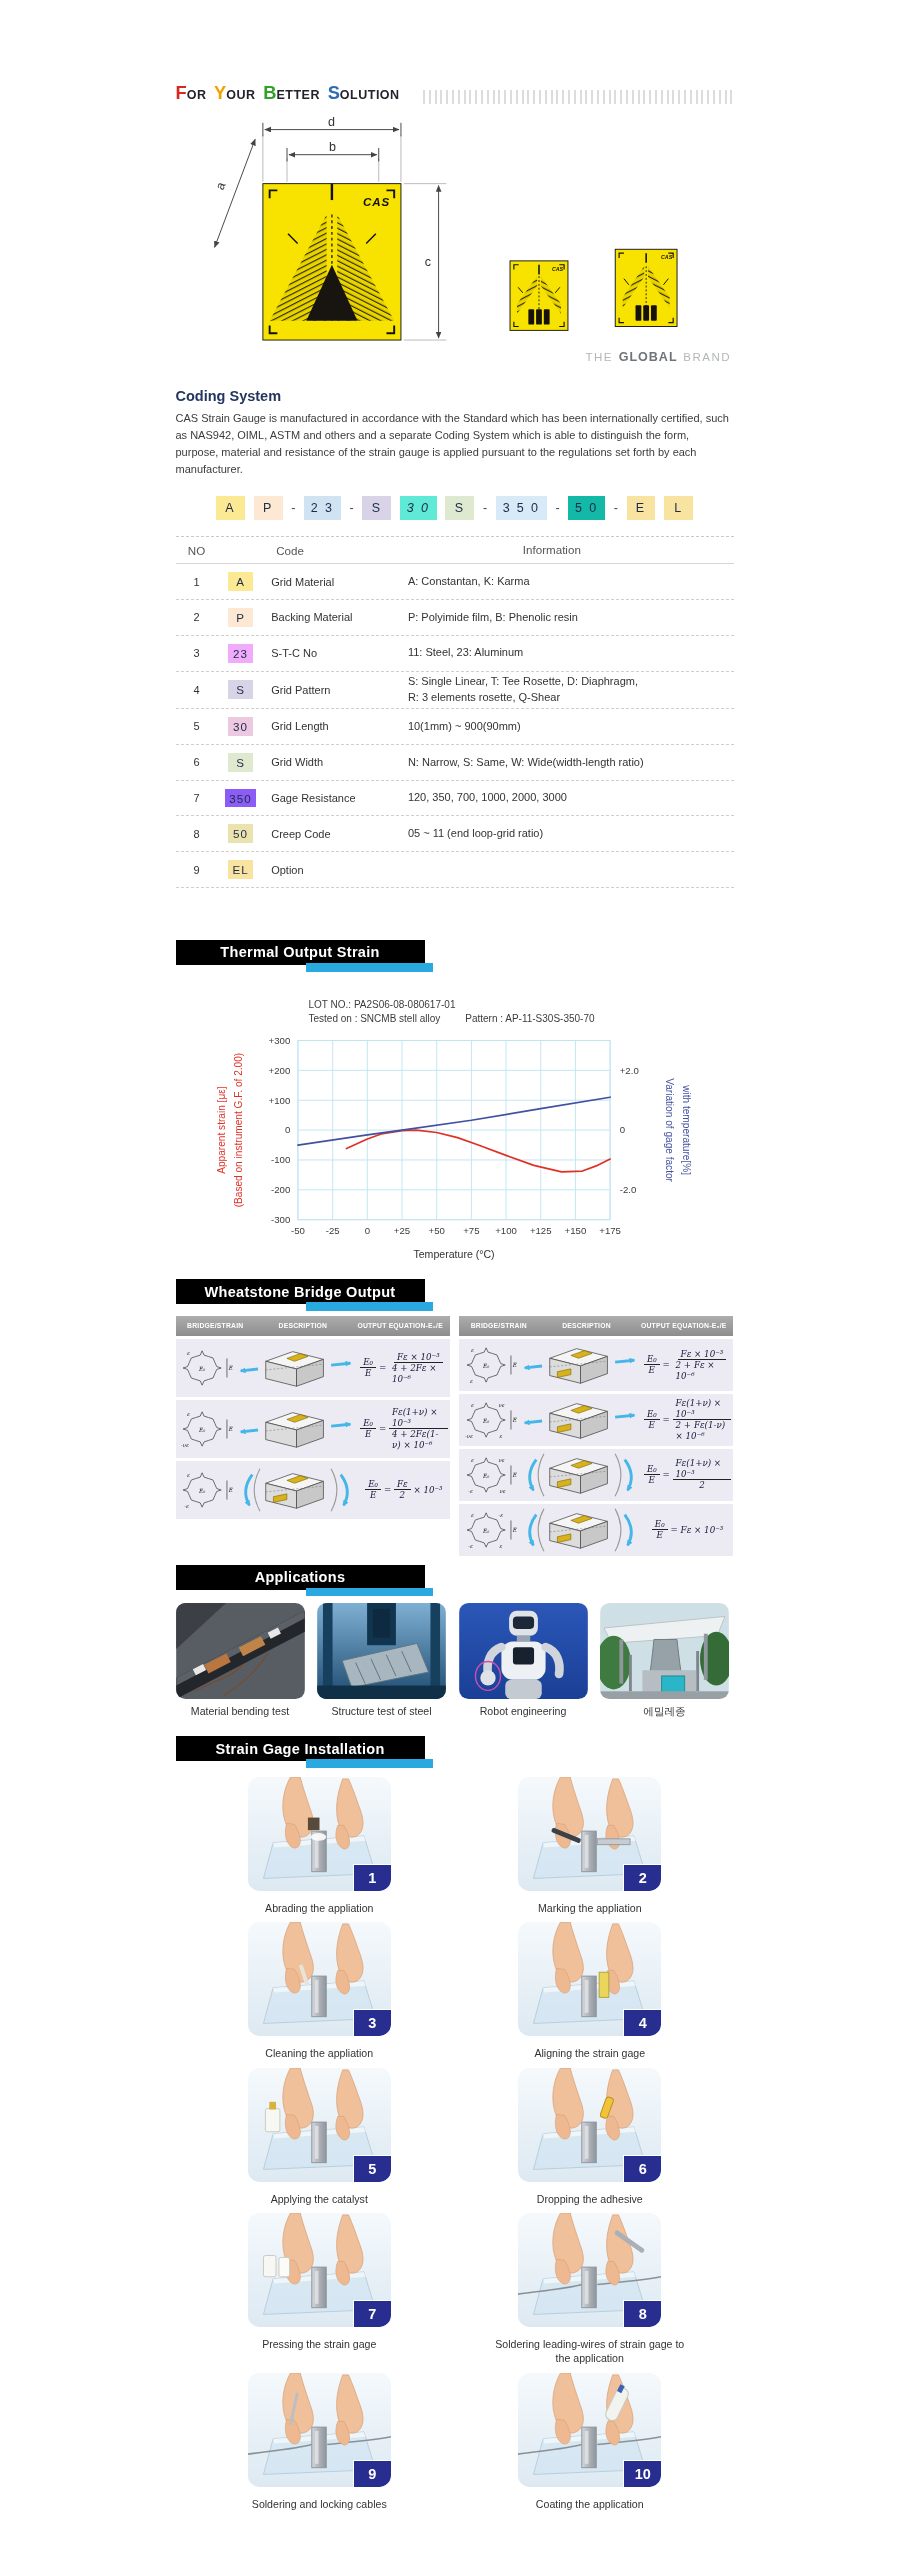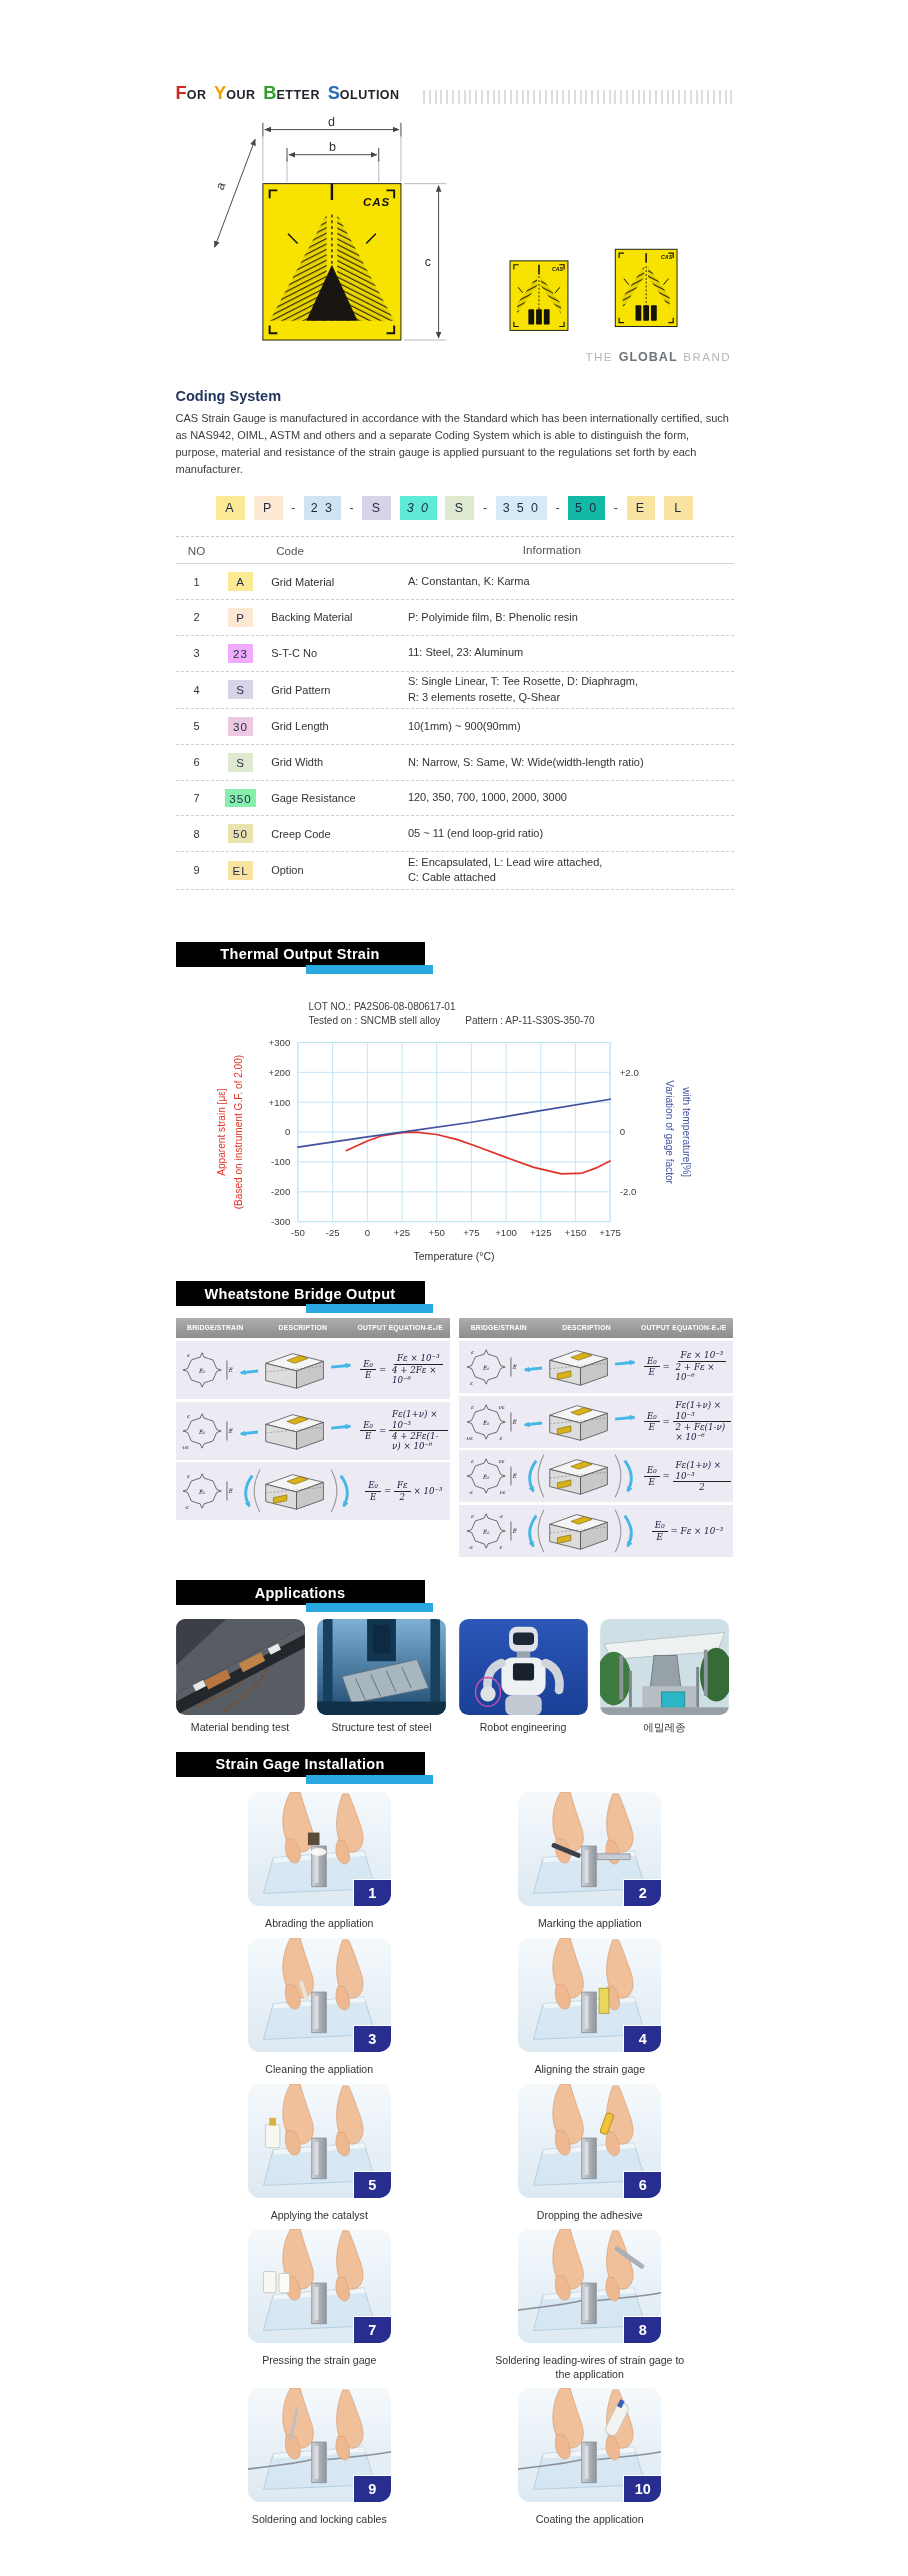--- a/index.html
+++ b/index.html
@@ -44,21 +44,21 @@
   .t-head .c-name{text-align:center;padding-left:0;width:145px;}
   .t-head .c-info{text-align:center;}
 
   
   .section-title{position:relative;width:249px;height:25px;background:#000;color:#fff;
      display:flex;align-items:center;justify-content:center;font-size:14.5px;font-weight:bold;letter-spacing:0.3px;}
   .section-title .accent{position:absolute;right:-8.7px;bottom:-6.8px;width:127px;height:8.7px;background:#29a9e0;}
   .section-title .txt{position:relative;}
   #st-thermal{margin-top:52px;}
   #st-wheatstone{margin-top:15.4px;}
-  #st-apps{margin-top:23px;}
+  #st-apps{margin-top:9px;}
   #st-install{margin-top:17.4px;}
 
   
   .chart-info{margin:33px 0 0 133px;font-size:10px;color:#3c3c3c;line-height:1.45;}
   .chart-info .gap{display:inline-block;width:25px;}
   #chart svg{display:block;}
 
   
   #wheatstone{display:flex;gap:9.6px;margin-top:11.6px;}
   .wtable{width:274px;}
@@ -286,41 +286,39 @@
           <div class="c-no">6</div>
           <div class="c-chip">
             <span class="chip" style="background: rgb(223, 233, 207);">S</span>
           </div>
           <div class="c-name">Grid Width</div>
           <div class="c-info">N: Narrow, S: Same,  W: Wide(width-length ratio)</div>
         </div>
         <div class="t-row">
           <div class="c-no">7</div>
           <div class="c-chip">
-            <span class="chip" style="background: #86efac;">350</span>
+            <span class="chip" style="background: #8b5cf6;">350</span>
           </div>
           <div class="c-name">Gage Resistance</div>
           <div class="c-info">120, 350, 700, 1000, 2000, 3000</div>
         </div>
         <div class="t-row">
           <div class="c-no">8</div>
           <div class="c-chip">
             <span class="chip" style="background: rgb(234, 227, 174);">50</span>
           </div>
           <div class="c-name">Creep Code</div>
           <div class="c-info">05 ~ 11 (end loop-grid ratio)</div>
         </div>
         <div class="t-row">
           <div class="c-no">9</div>
           <div class="c-chip">
             <span class="chip" style="background: rgb(249, 227, 160);">EL</span>
           </div>
           <div class="c-name">Option</div>
-          <div class="c-info">E: Encapsulated, L: Lead wire attached,
-C: Cable attached</div>
         </div>
       </div>
 
   <div class="section-title" id="st-thermal">
     <i class="accent"></i>
     <span class="txt">Thermal Output Strain</span>
   </div>
 
   <div class="chart-info">
     <div>LOT NO.: PA2S06-08-080617-01</div>

